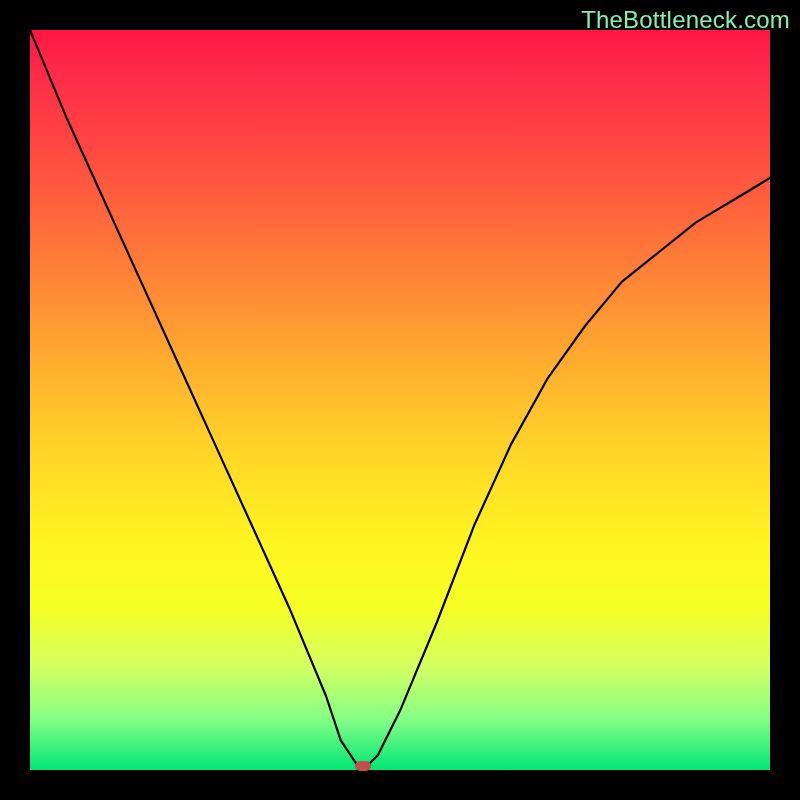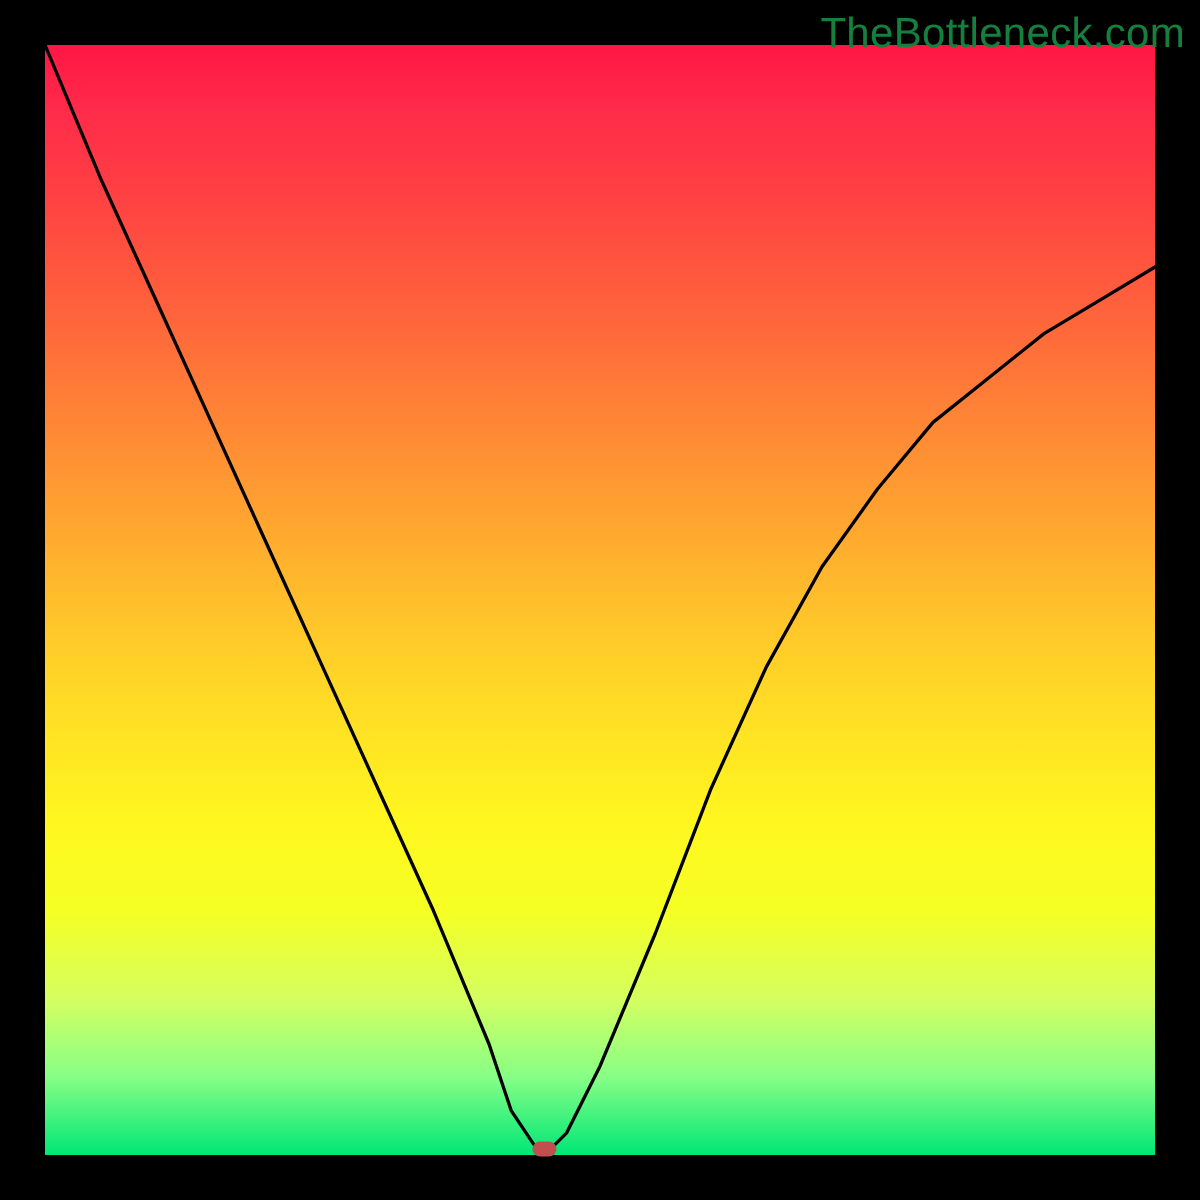--- a/index.html
+++ b/index.html
@@ -46,22 +46,22 @@
     height: 10px;
     background: #c05050;
     border-radius: 5px;
     transform: translate(-50%, -50%);
   }
   .watermark {
     position: absolute;
     top: 6px;
     right: 10px;
     font-family: Arial, Helvetica, sans-serif;
-    font-size: 28px;
-    color: #15803d;
+    font-size: 24px;
+    color: #86efac;
     letter-spacing: 0.2px;
   }
 </style>
 </head>
 <body>
 
 <div class="plot-area">
   <svg class="curve-svg" viewBox="0 0 740 740" preserveAspectRatio="none">
     <path id="curve-path" d="M0.0 0.0 L37.0 88.8 L74.0 170.2 L111.0 251.6 L148.0 333.0 L185.0 414.4 L222.0 495.8 L259.0 577.2 L296.0 666.0 L310.8 710.4 L325.6 732.6 L333.0 740.0 L347.8 725.2 L370.0 680.8 L407.0 592.0 L444.0 495.8 L481.0 414.4 L518.0 347.8 L555.0 296.0 L592.0 251.6 L629.0 222.0 L666.0 192.4 L703.0 170.2 L740.0 148.0 " fill="none" stroke="#000" stroke-width="2.2" stroke-linejoin="round" stroke-linecap="round"></path>
   </svg>

